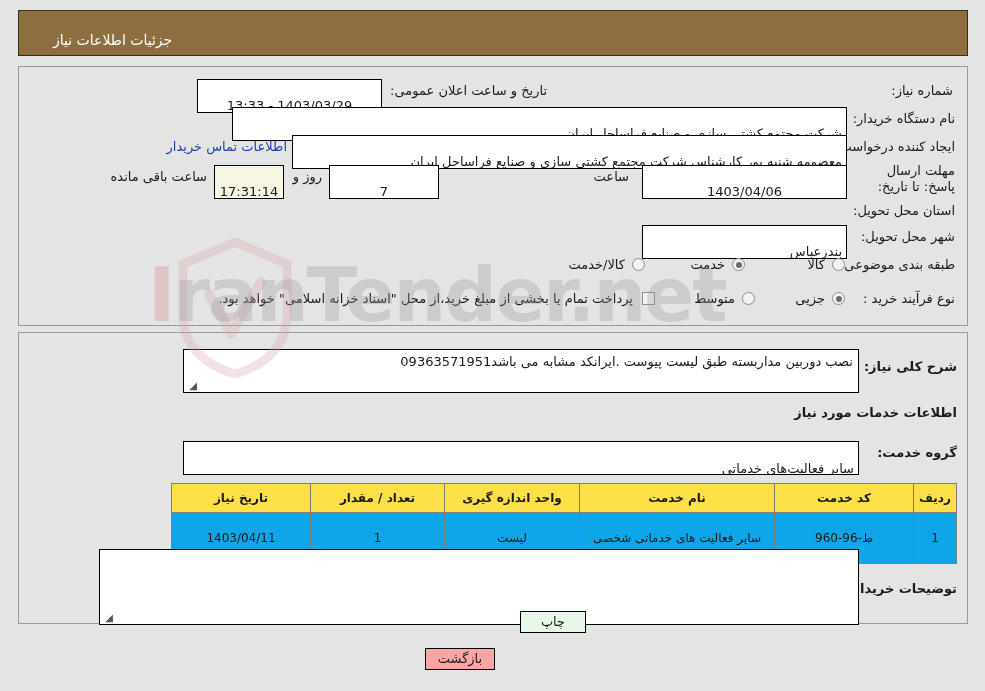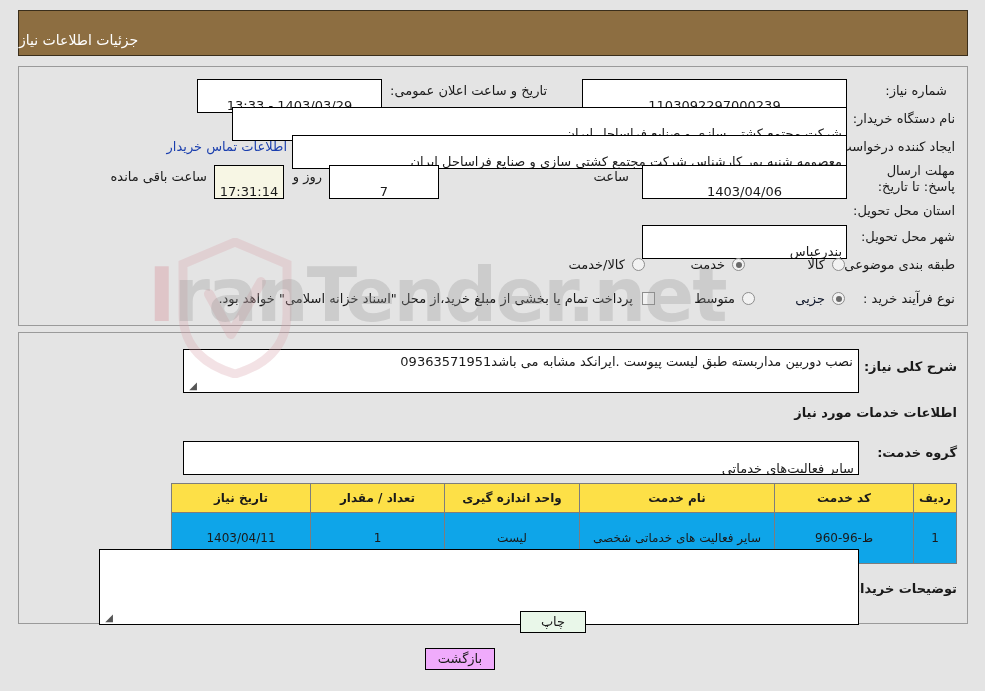--- a/index.html
+++ b/index.html
@@ -64,21 +64,21 @@
     box-sizing: border-box;
     color: #ffffff;
     font-size: 14px;
     display: flex;
     align-items: center;
     justify-content: flex-start;
     padding-right: 0;
   }
   .title-bar .title-text {
     margin-right: auto;
-    padding-left: 0;
+    padding-left: 34px;
     padding-top: 14px;
     font-size: 14px;
   }
 
   
   .panel {
     position: absolute;
     border: 1px solid #9a9a9a;
     background: #e4e4e4;
     box-sizing: border-box;
@@ -200,43 +200,42 @@
     border: 1px solid #000000;
     box-sizing: border-box;
     font-size: 13px;
     height: 22px;
     line-height: 20px;
     text-align: center;
     cursor: pointer;
     color: #1a1a1a;
   }
   .btn-print  { background: #e9f7e9; }
-  .btn-back   { background: #f0abfc; }
+  .btn-back   { background: #fca5a5; }
 
   .section-head {
     position: absolute;
     font-size: 13px;
     font-weight: bold;
     color: #1a1a1a;
     white-space: nowrap;
   }
 </style>
 </head>
 <body>
 
 <div class="page">
 
   <div class="title-bar">
     <span class="title-text">جزئیات اطلاعات نیاز</span>
   </div>
 
   <div class="panel" id="panel-top">
 
-    <span class="lbl" style="right:20px; top:16px;">شماره نیاز:</span>
-    <span class="fld center" style="right:120px; top:12px; width:265px;">1103092297000239</span>
+    <span class="lbl" style="right:14px; top:16px;">شماره نیاز:</span>
 
     <span class="lbl" style="right:420px; top:16px;">تاریخ و ساعت اعلان عمومی:</span>
     <span class="fld center" style="right:585px; top:12px; width:185px;">1403/03/29 - 13:33</span>
 
     <span class="lbl" style="right:12px; top:44px;">نام دستگاه خریدار:</span>
     <span class="fld rightal" style="right:120px; top:40px; width:615px;">شرکت مجتمع کشتی سازی و صنایع فراساحل ایران</span>
 
     <span class="lbl" style="right:12px; top:72px;">ایجاد کننده درخواست:</span>
     <span class="fld rightal" style="right:120px; top:68px; width:555px;">معصومه شنبه پور کارشناس شرکت مجتمع کشتی سازی و صنایع فراساحل ایران</span>
     <a class="link" style="right:680px; top:72px;">اطلاعات تماس خریدار</a>

